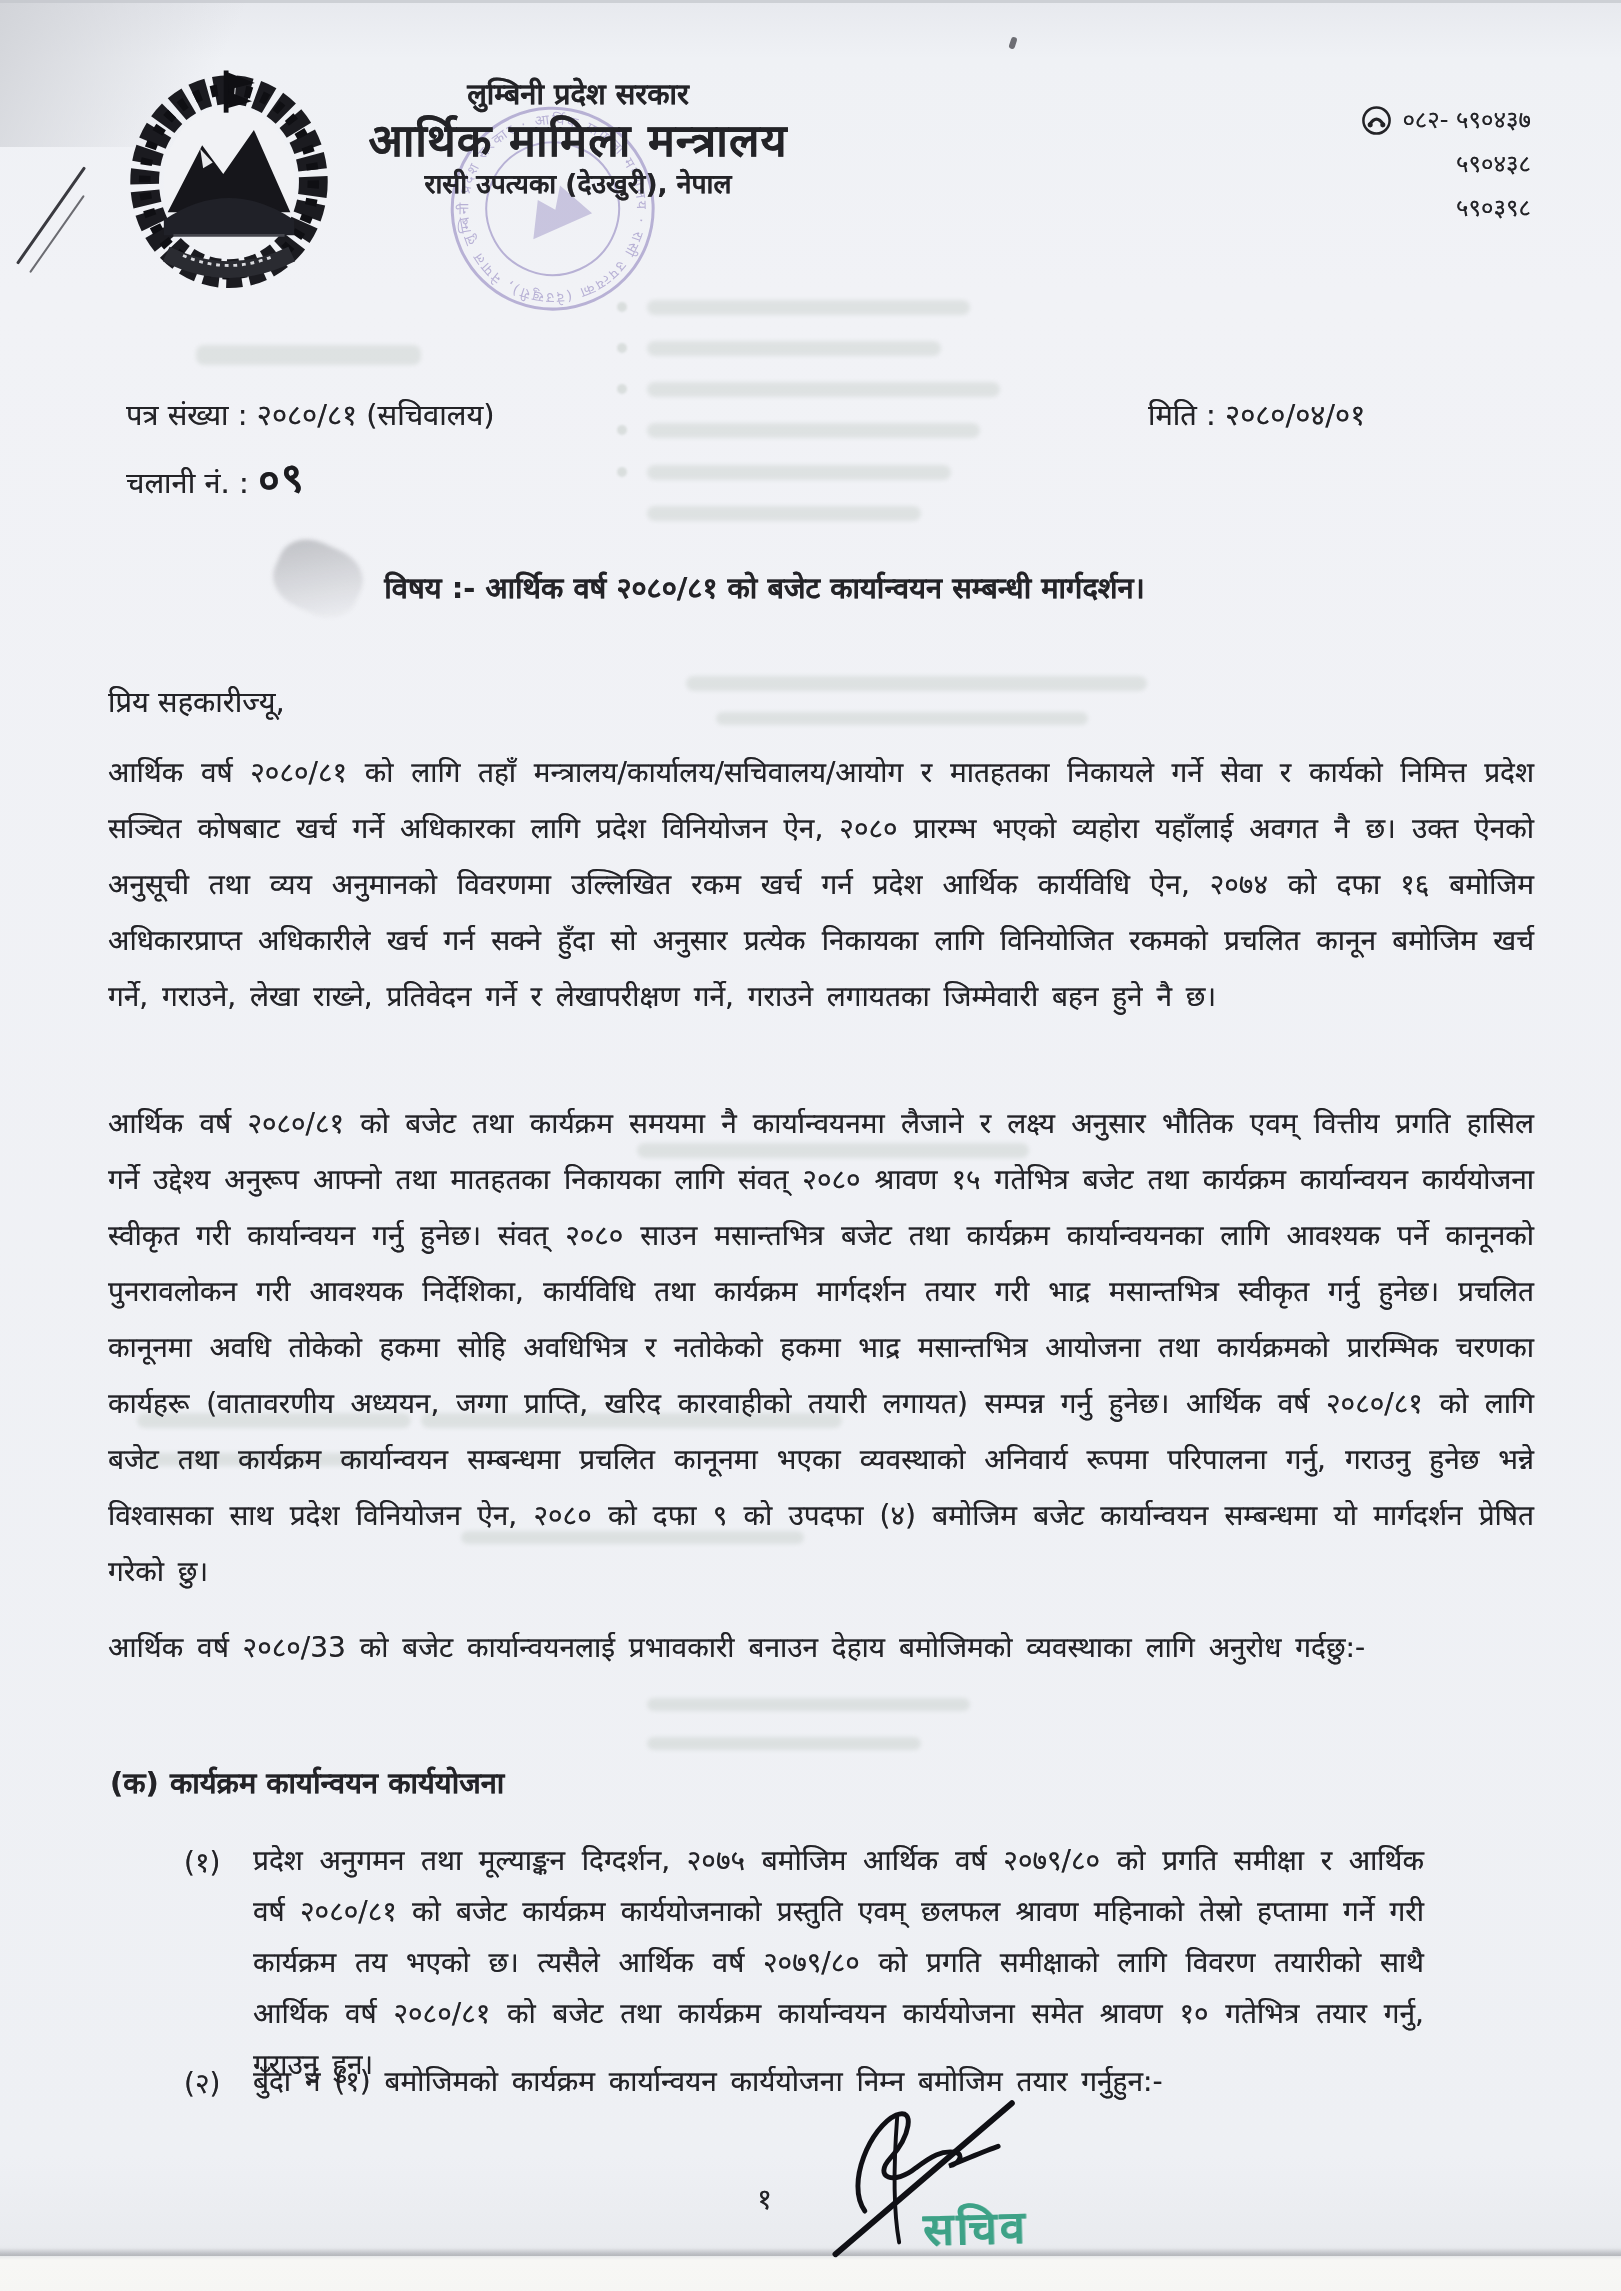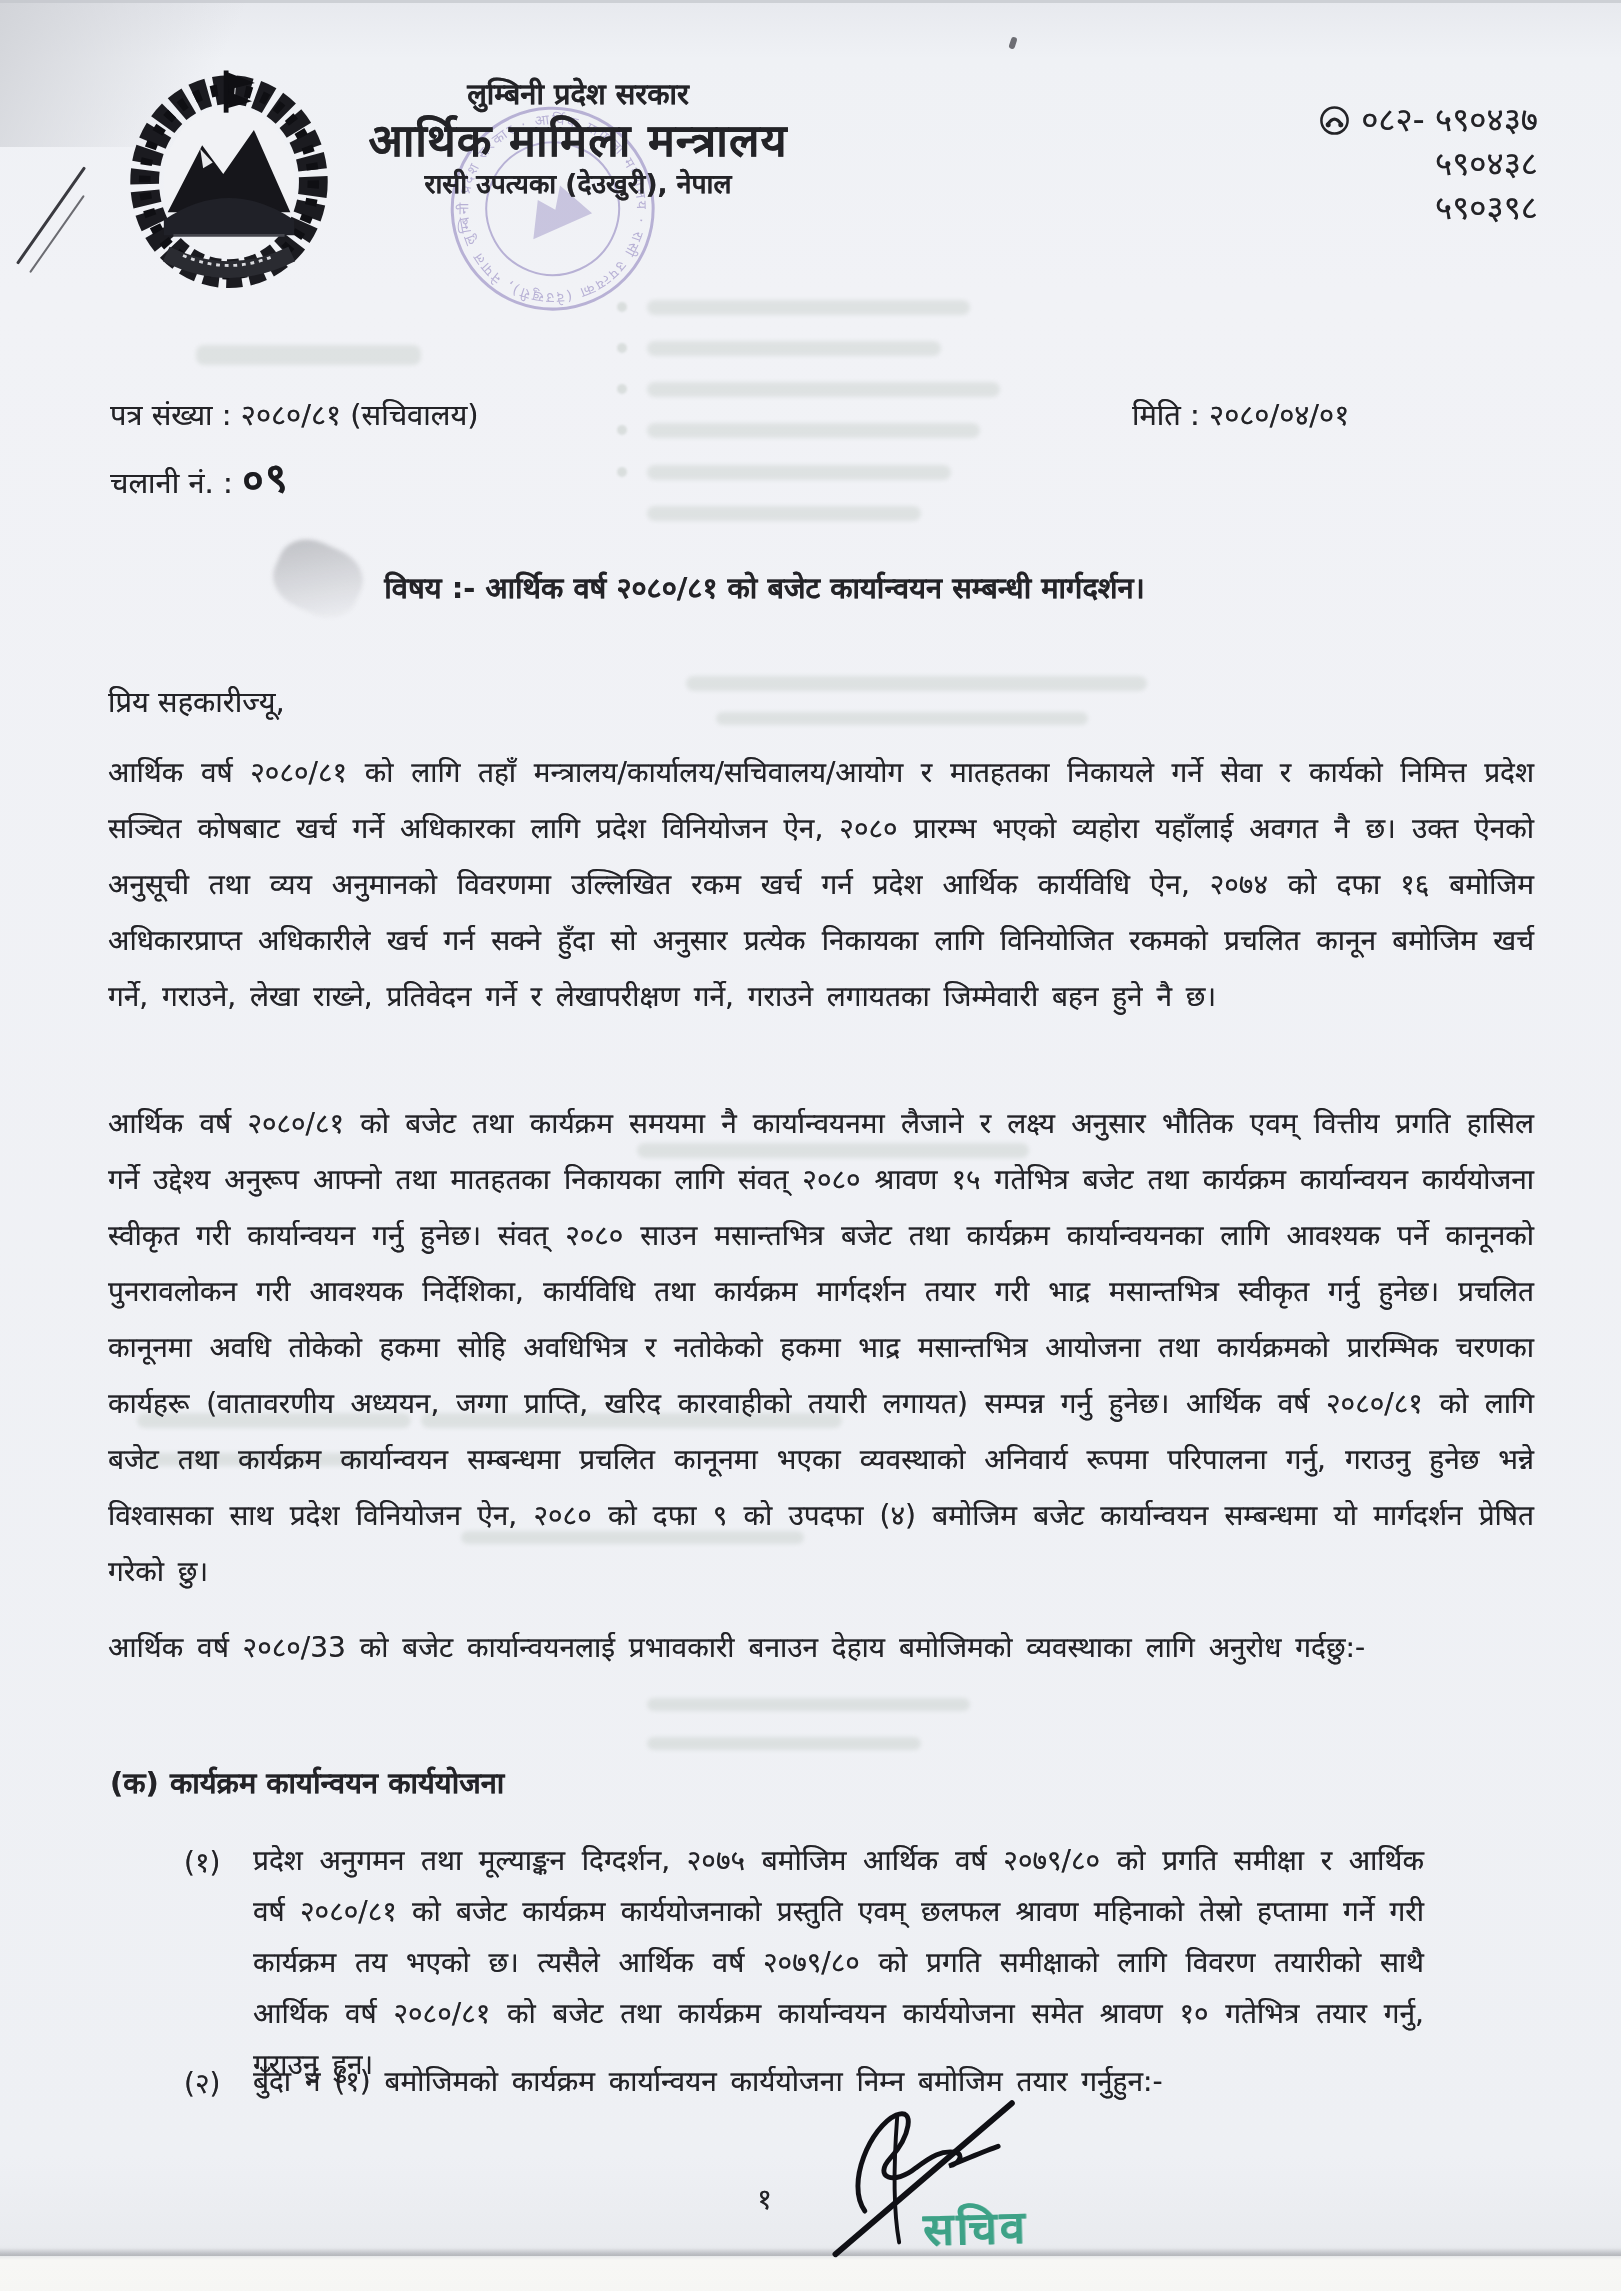--- a/index.html
+++ b/index.html
@@ -8,23 +8,23 @@
     background:linear-gradient(180deg,#e7e9ee 0px,#eff1f5 59px,#f1f2f6 294px,#eef0f4 2156px,#e9ebef 2245px,#dfe1e5 2254px,#f7f7f5 2260px,#f6f6f4 2292px);
     font-family:"DejaVu Sans","Liberation Sans",sans-serif;
     color:#232327;
   }
   .abs{position:absolute;}
   .ink{color:#232327;text-shadow:0 0 0.5px rgba(10,10,15,.55);}
   .hdr-center{left:343px;width:470px;text-align:center;}
   .gov{top:73px;font-size:29px;font-weight:bold;}
   .ministry{top:108px;font-size:45px;font-weight:bold;letter-spacing:1px;}
   .address{top:165px;font-size:26.5px;font-weight:bold;}
-  .phones{right:83px;top:98px;width:294px;text-align:right;font-size:33px;line-height:44px;}
+  .phones{right:90px;top:98px;width:294px;text-align:right;font-size:24px;line-height:44px;}
   .phone-row{display:flex;justify-content:flex-end;align-items:center;gap:9.8px;}
-  .meta{font-size:29px;}
+  .meta{font-size:29px;margin-left:16px;}
   .handwritten{font-size:41px;font-weight:bold;transform:rotate(-5deg);display:inline-block;letter-spacing:2px;color:#1c1c20;}
   .subject{top:567px;left:108px;width:1313px;text-align:center;font-size:29px;font-weight:bold;}
   .body-text{font-size:28px;line-height:56px;text-align:justify;word-spacing:4.9px;}
   .salutation{top:681px;left:108px;font-size:29px;font-weight:normal;}
   .p1{top:745px;left:108px;width:1426px;}
   .p2{top:1096px;left:108px;width:1426px;}
   .p3{top:1620px;left:108px;width:1426px;}
   .sec-marker{top:1762px;left:110px;font-size:29px;font-weight:bold;}
   .sec-title{top:1762px;left:170px;font-size:29px;font-weight:bold;}
   .it1-marker{top:1835px;left:184px;font-size:28px;}

